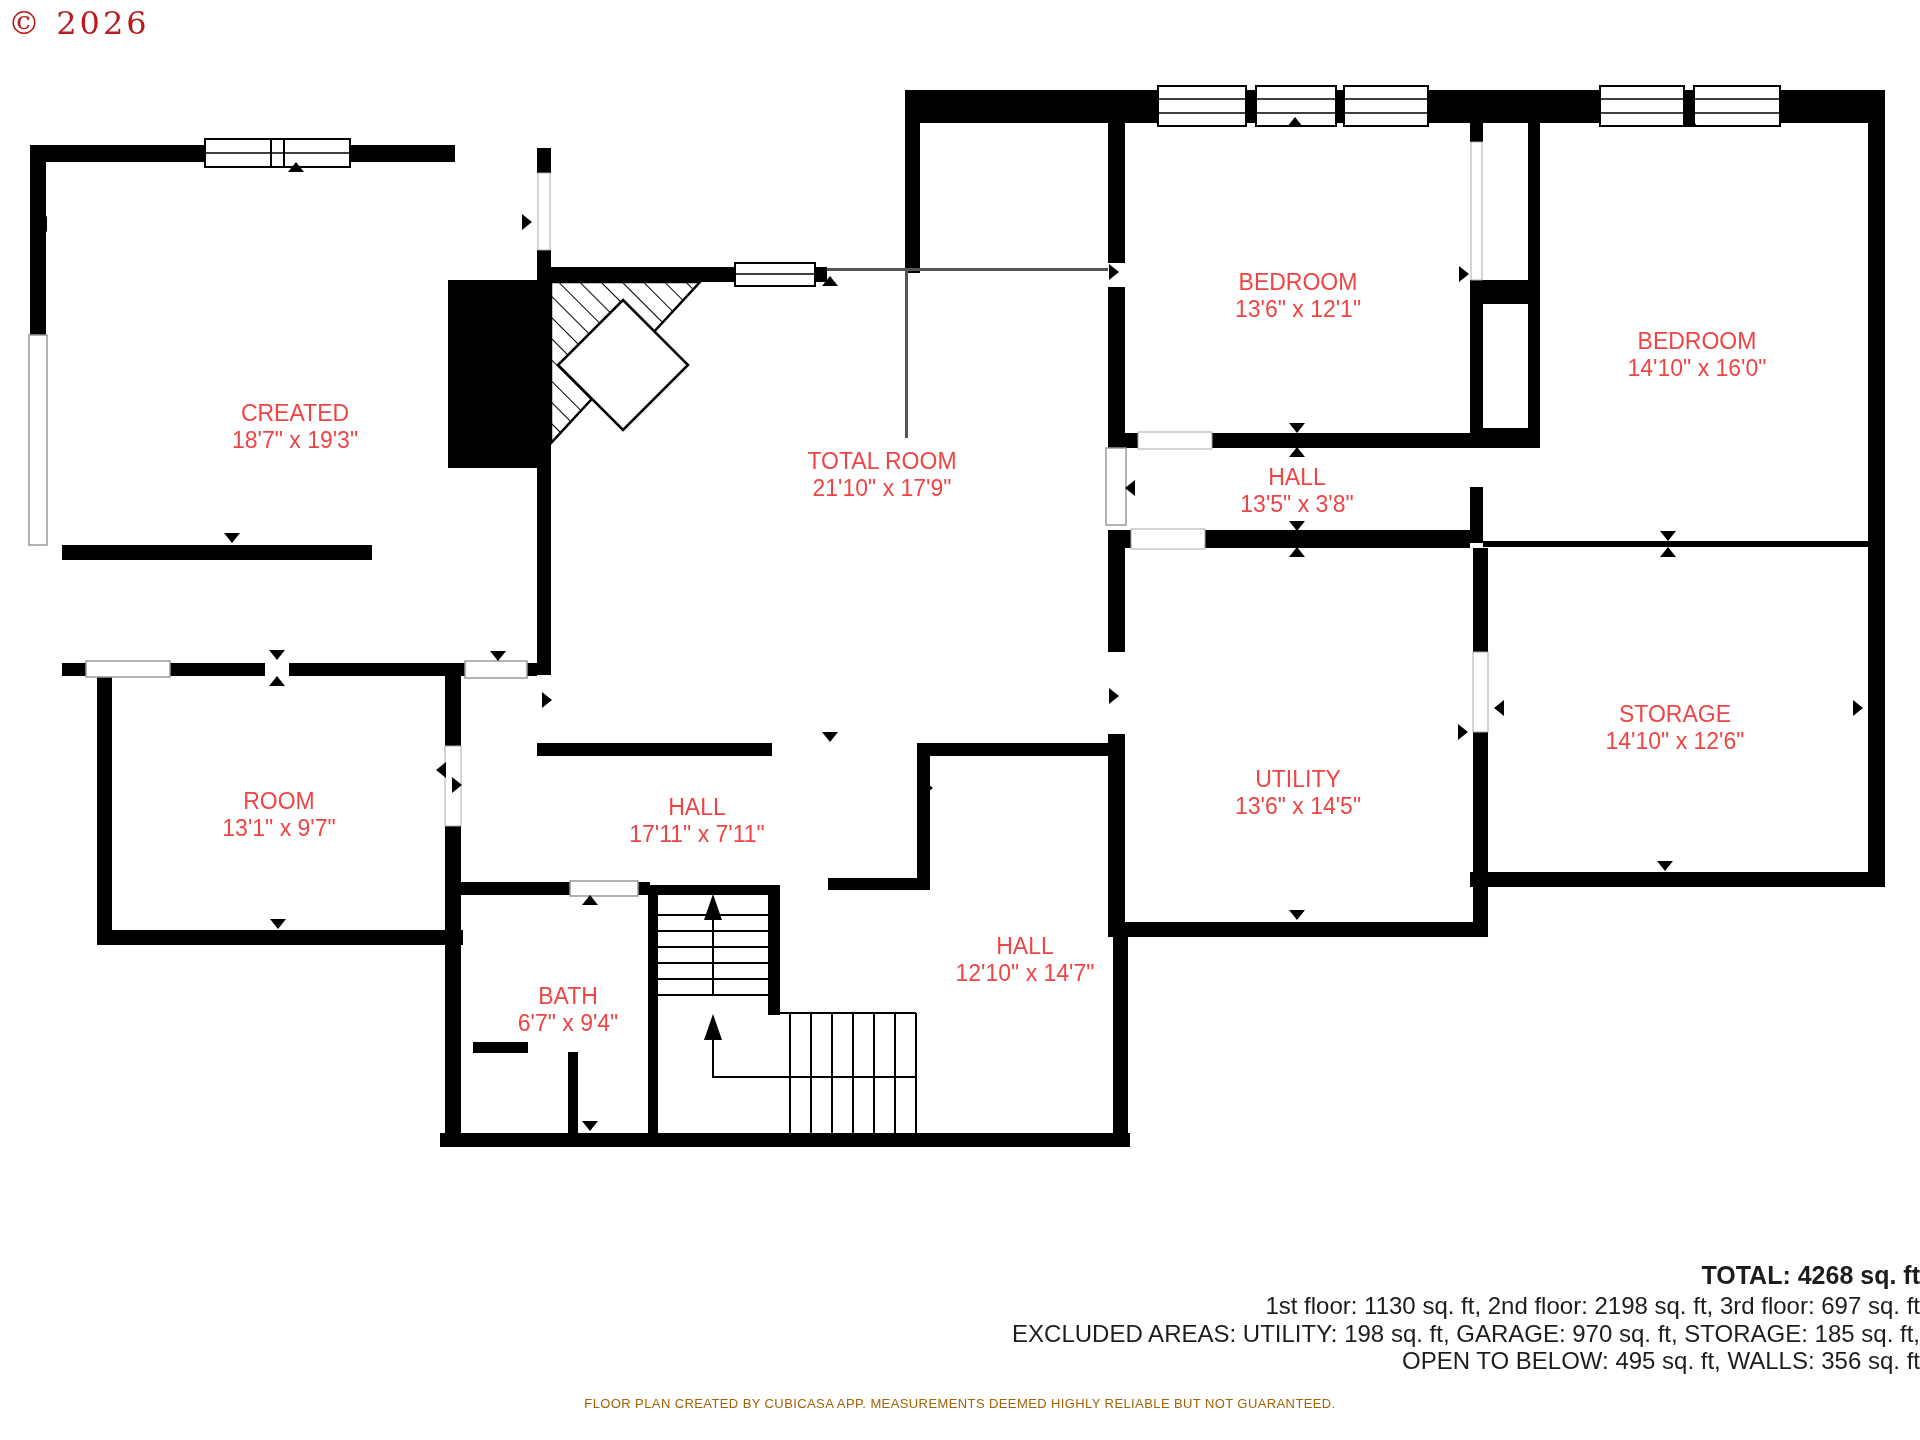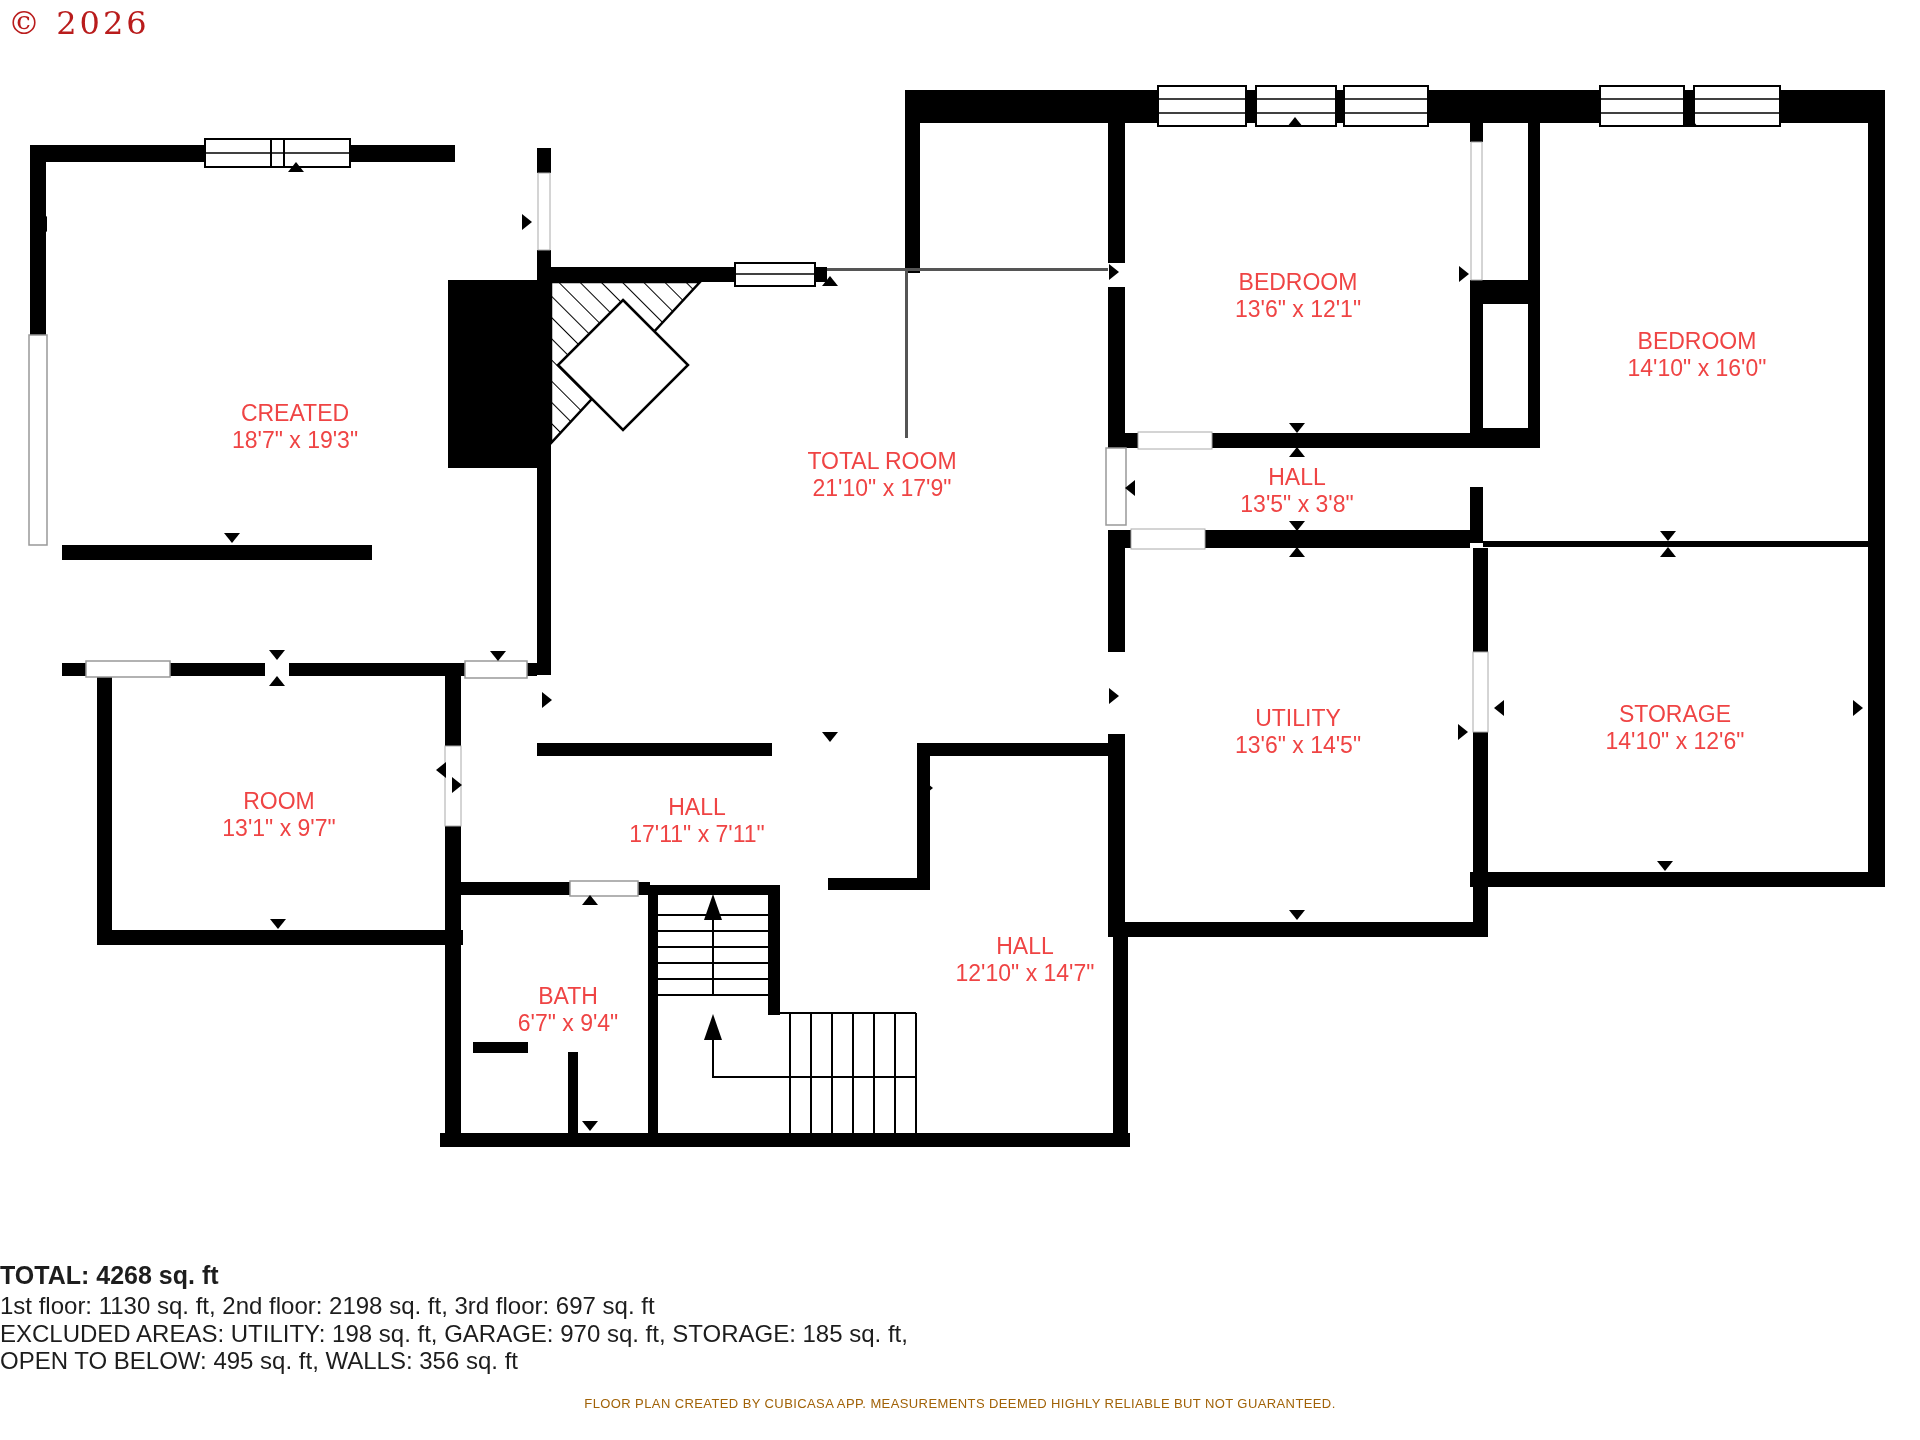--- a/index.html
+++ b/index.html
@@ -4,21 +4,21 @@
 <style>
   html,body{margin:0;padding:0;background:#fff;}
   #page{position:relative;width:1920px;height:1440px;background:#fff;overflow:hidden;
         font-family:"Liberation Sans", sans-serif;}
   #plan-svg{position:absolute;left:0;top:0;}
   .copyright{position:absolute;left:8px;top:4px;font-family:"DejaVu Serif", serif;
              font-size:32px;color:#b91c1c;letter-spacing:3px;}
   .room-label{position:absolute;transform:translate(-50%,-50%);text-align:center;
               color:#ef4444;font-size:23px;line-height:27px;white-space:nowrap;}
   .room-label .rname,.room-label .rdims{display:block;}
-  .summary{position:absolute;left:0;width:1920px;text-align:left;color:#1d1d1d;
+  .summary{position:absolute;left:0;width:1920px;text-align:right;color:#1d1d1d;
            font-size:24px;line-height:27px;}
   .summary.total{font-weight:bold;font-size:25px;}
   .footer-note{position:absolute;left:0;width:1920px;text-align:center;
                color:#a16207;font-size:13px;letter-spacing:.4px;}
 </style>
 </head>
 <body>
 
 <div id="page">
 
@@ -227,21 +227,21 @@
     <span class="rdims">13'6" x 12'1"</span>
   </div>
   <div class="room-label" style="left:1697px;top:355px">
     <span class="rname">BEDROOM</span>
     <span class="rdims">14'10" x 16'0"</span>
   </div>
   <div class="room-label" style="left:1297px;top:491px">
     <span class="rname">HALL</span>
     <span class="rdims">13'5" x 3'8"</span>
   </div>
-  <div class="room-label" style="left:1298px;top:732px">
+  <div class="room-label" style="left:1298px;top:793px">
     <span class="rname">UTILITY</span>
     <span class="rdims">13'6" x 14'5"</span>
   </div>
   <div class="room-label" style="left:1675px;top:728px">
     <span class="rname">STORAGE</span>
     <span class="rdims">14'10" x 12'6"</span>
   </div>
   <div class="room-label" style="left:279px;top:815px">
     <span class="rname">ROOM</span>
     <span class="rdims">13'1" x 9'7"</span>

